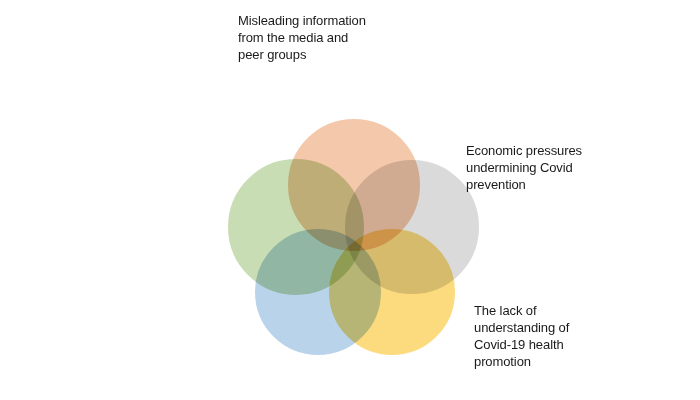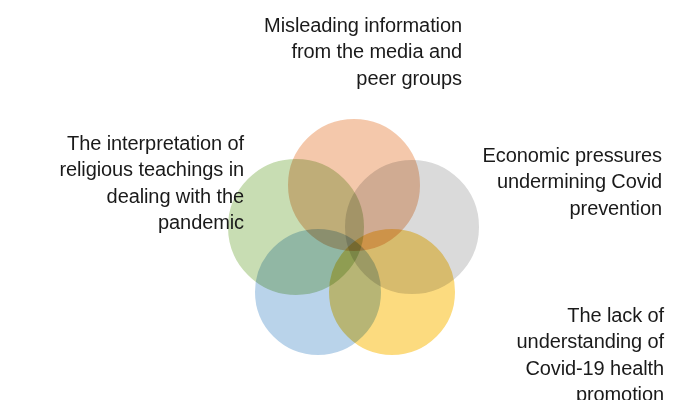--- a/index.html
+++ b/index.html
@@ -22,23 +22,23 @@
   #venn-svg {
     position: absolute;
     left: 0;
     top: 0;
     width: 700px;
     height: 400px;
   }
   .venn-label {
     position: absolute;
     color: #1a1a1a;
-    font-size: 20px;
+    font-size: 13px;
     line-height: 1.32;
-    text-align: right;
+    text-align: left;
     white-space: pre-line;
     letter-spacing: -0.1px;
   }
   .label-top {
     left: 238px;
     top: 12px;
     width: 224px;
   }
   .label-left {
     left: 38px;
@@ -73,24 +73,20 @@
       <circle cx="354" cy="185" r="67" fill="#F1BC98" fill-opacity="0.82" stroke="#FFFFFF" stroke-width="2" style="mix-blend-mode: multiply;"></circle>
       <circle cx="318" cy="292" r="64" fill="#A9C9E5" fill-opacity="0.82" stroke="#FFFFFF" stroke-width="2" style="mix-blend-mode: multiply;"></circle>
       <circle cx="392" cy="292" r="64" fill="#FBD363" fill-opacity="0.82" stroke="#FFFFFF" stroke-width="2" style="mix-blend-mode: multiply;"></circle>
     </g>
   </svg>
 
   <div class="venn-label label-top">Misleading information
 from the media and
 peer groups</div>
 
-  <div class="venn-label label-left">The interpretation of
-religious teachings in
-dealing with the
-pandemic</div>
 
   <div class="venn-label label-right">Economic pressures
 undermining Covid
 prevention</div>
 
 
   <div class="venn-label label-bottom-right">The lack of
 understanding of
 Covid-19 health
 promotion</div>

